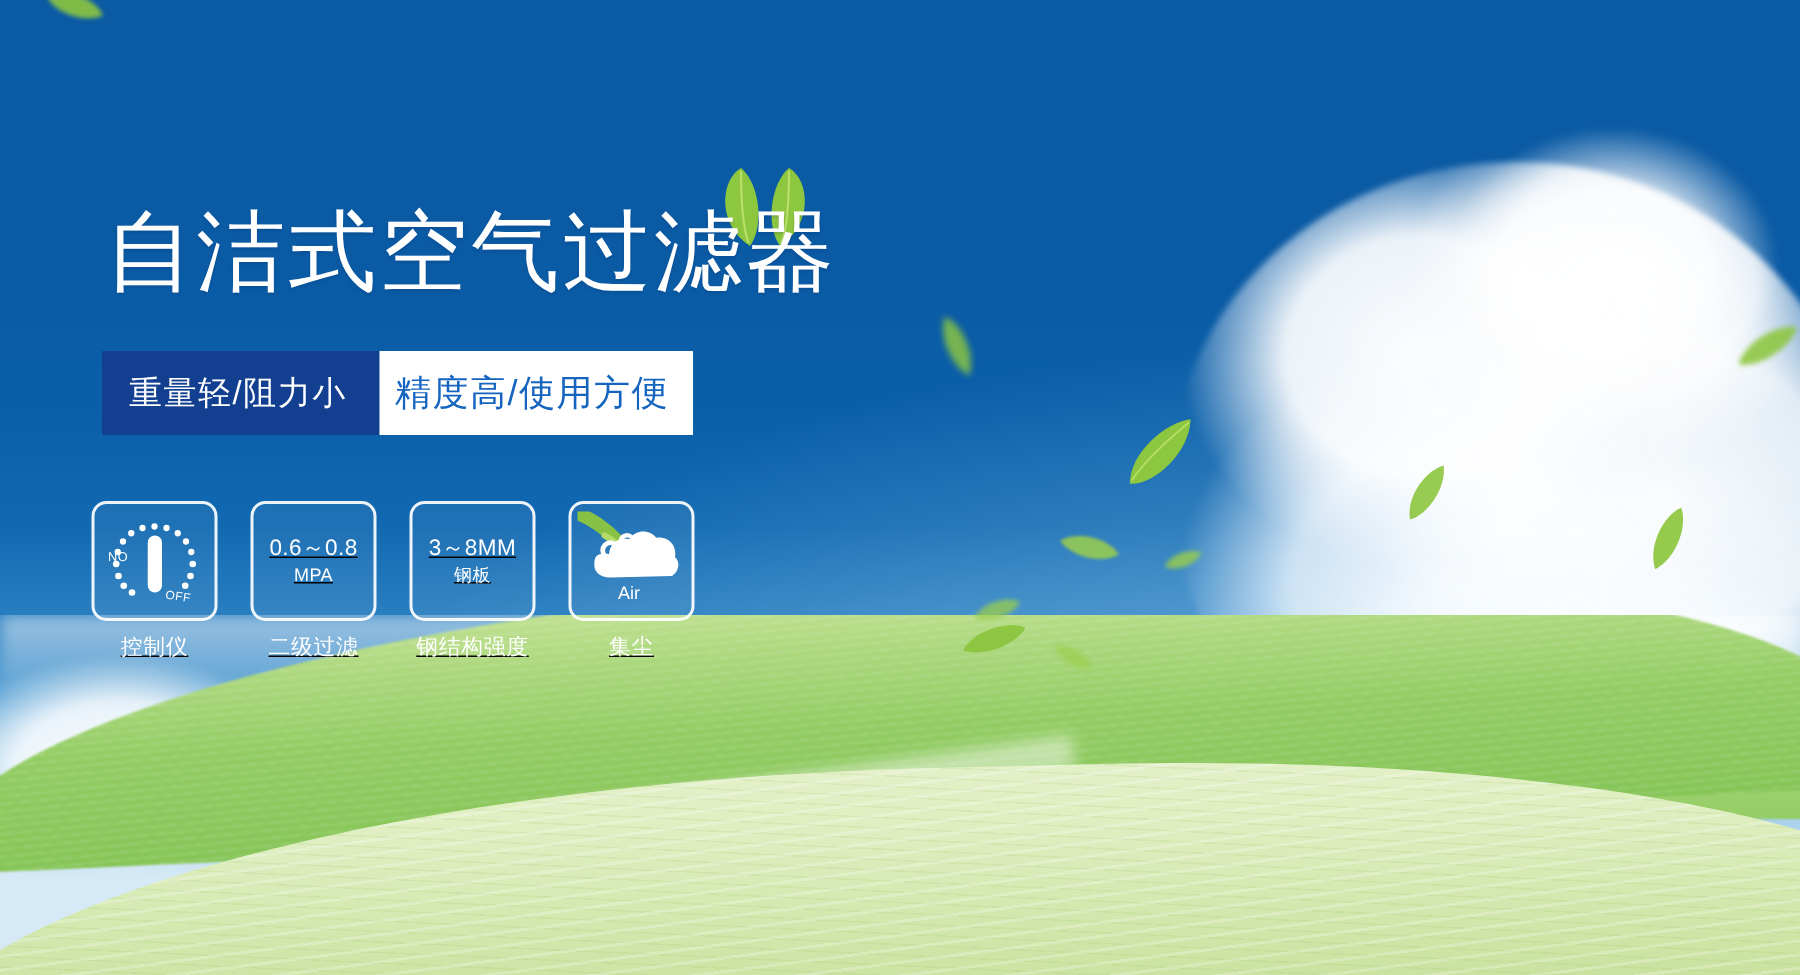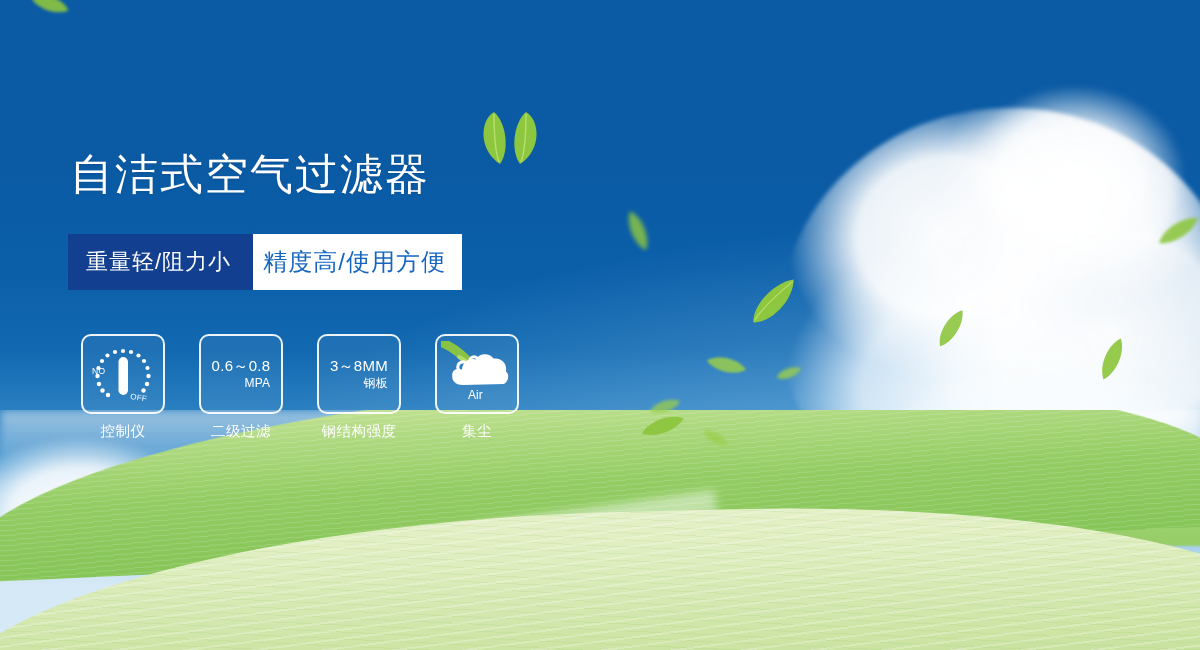--- a/index.html
+++ b/index.html
@@ -133,22 +133,22 @@
     background:linear-gradient(to bottom,rgba(255,255,255,.55),rgba(255,255,255,0));
     filter:blur(5px);
   }
 
   
   .leaf{position:absolute;pointer-events:none;}
   .leaf svg{display:block;}
 
   
   .headline{
-    position:absolute; left:70px; top:153px;
-    font-size:43px;
+    position:absolute; left:70px; top:139px;
+    font-size:59px;
     letter-spacing:2px;
     color:#ffffff;
     font-weight:300;
     line-height:1;
     white-space:nowrap;
     text-shadow:0 1px 2px rgba(0,40,90,.18);
   }
   .sprouts{position:absolute; left:470px; top:108px; width:80px; height:55px;}
 
   .subbar{
@@ -176,36 +176,36 @@
     display:flex; align-items:center;
     padding:0 16px 0 10px;
     color:#1565c0;
     font-size:24px;
     letter-spacing:1px;
     white-space:nowrap;
   }
 
   
   .features{
-    position:absolute; left:80px; top:334px;
-    display:flex; gap:32px;
+    position:absolute; left:60px; top:334px;
+    display:flex; gap:20px;text-decoration:underline;
   }
   .feature{width:86px; text-align:center;}
   .fe-box{
     width:80px; height:76px; margin:0 auto;
     border:2px solid rgba(255,255,255,.92);
     border-radius:10px;
     background:rgba(255,255,255,.06);
     display:flex; align-items:center; justify-content:center;
     position:relative;
     overflow:hidden;
   }
   .fe-text{
     color:#ffffff; font-size:15px; line-height:1.25;
-    letter-spacing:.3px; text-align:right; font-weight:400;
+    letter-spacing:.3px; text-align:center; font-weight:400;
   }
   .fe-text .l2{font-size:12px;}
   .fe-label{
     margin-top:8px; color:#ffffff; font-size:14.5px; letter-spacing:.5px;
     white-space:nowrap;
   }
 </style>
 </head>
 <body>
 

